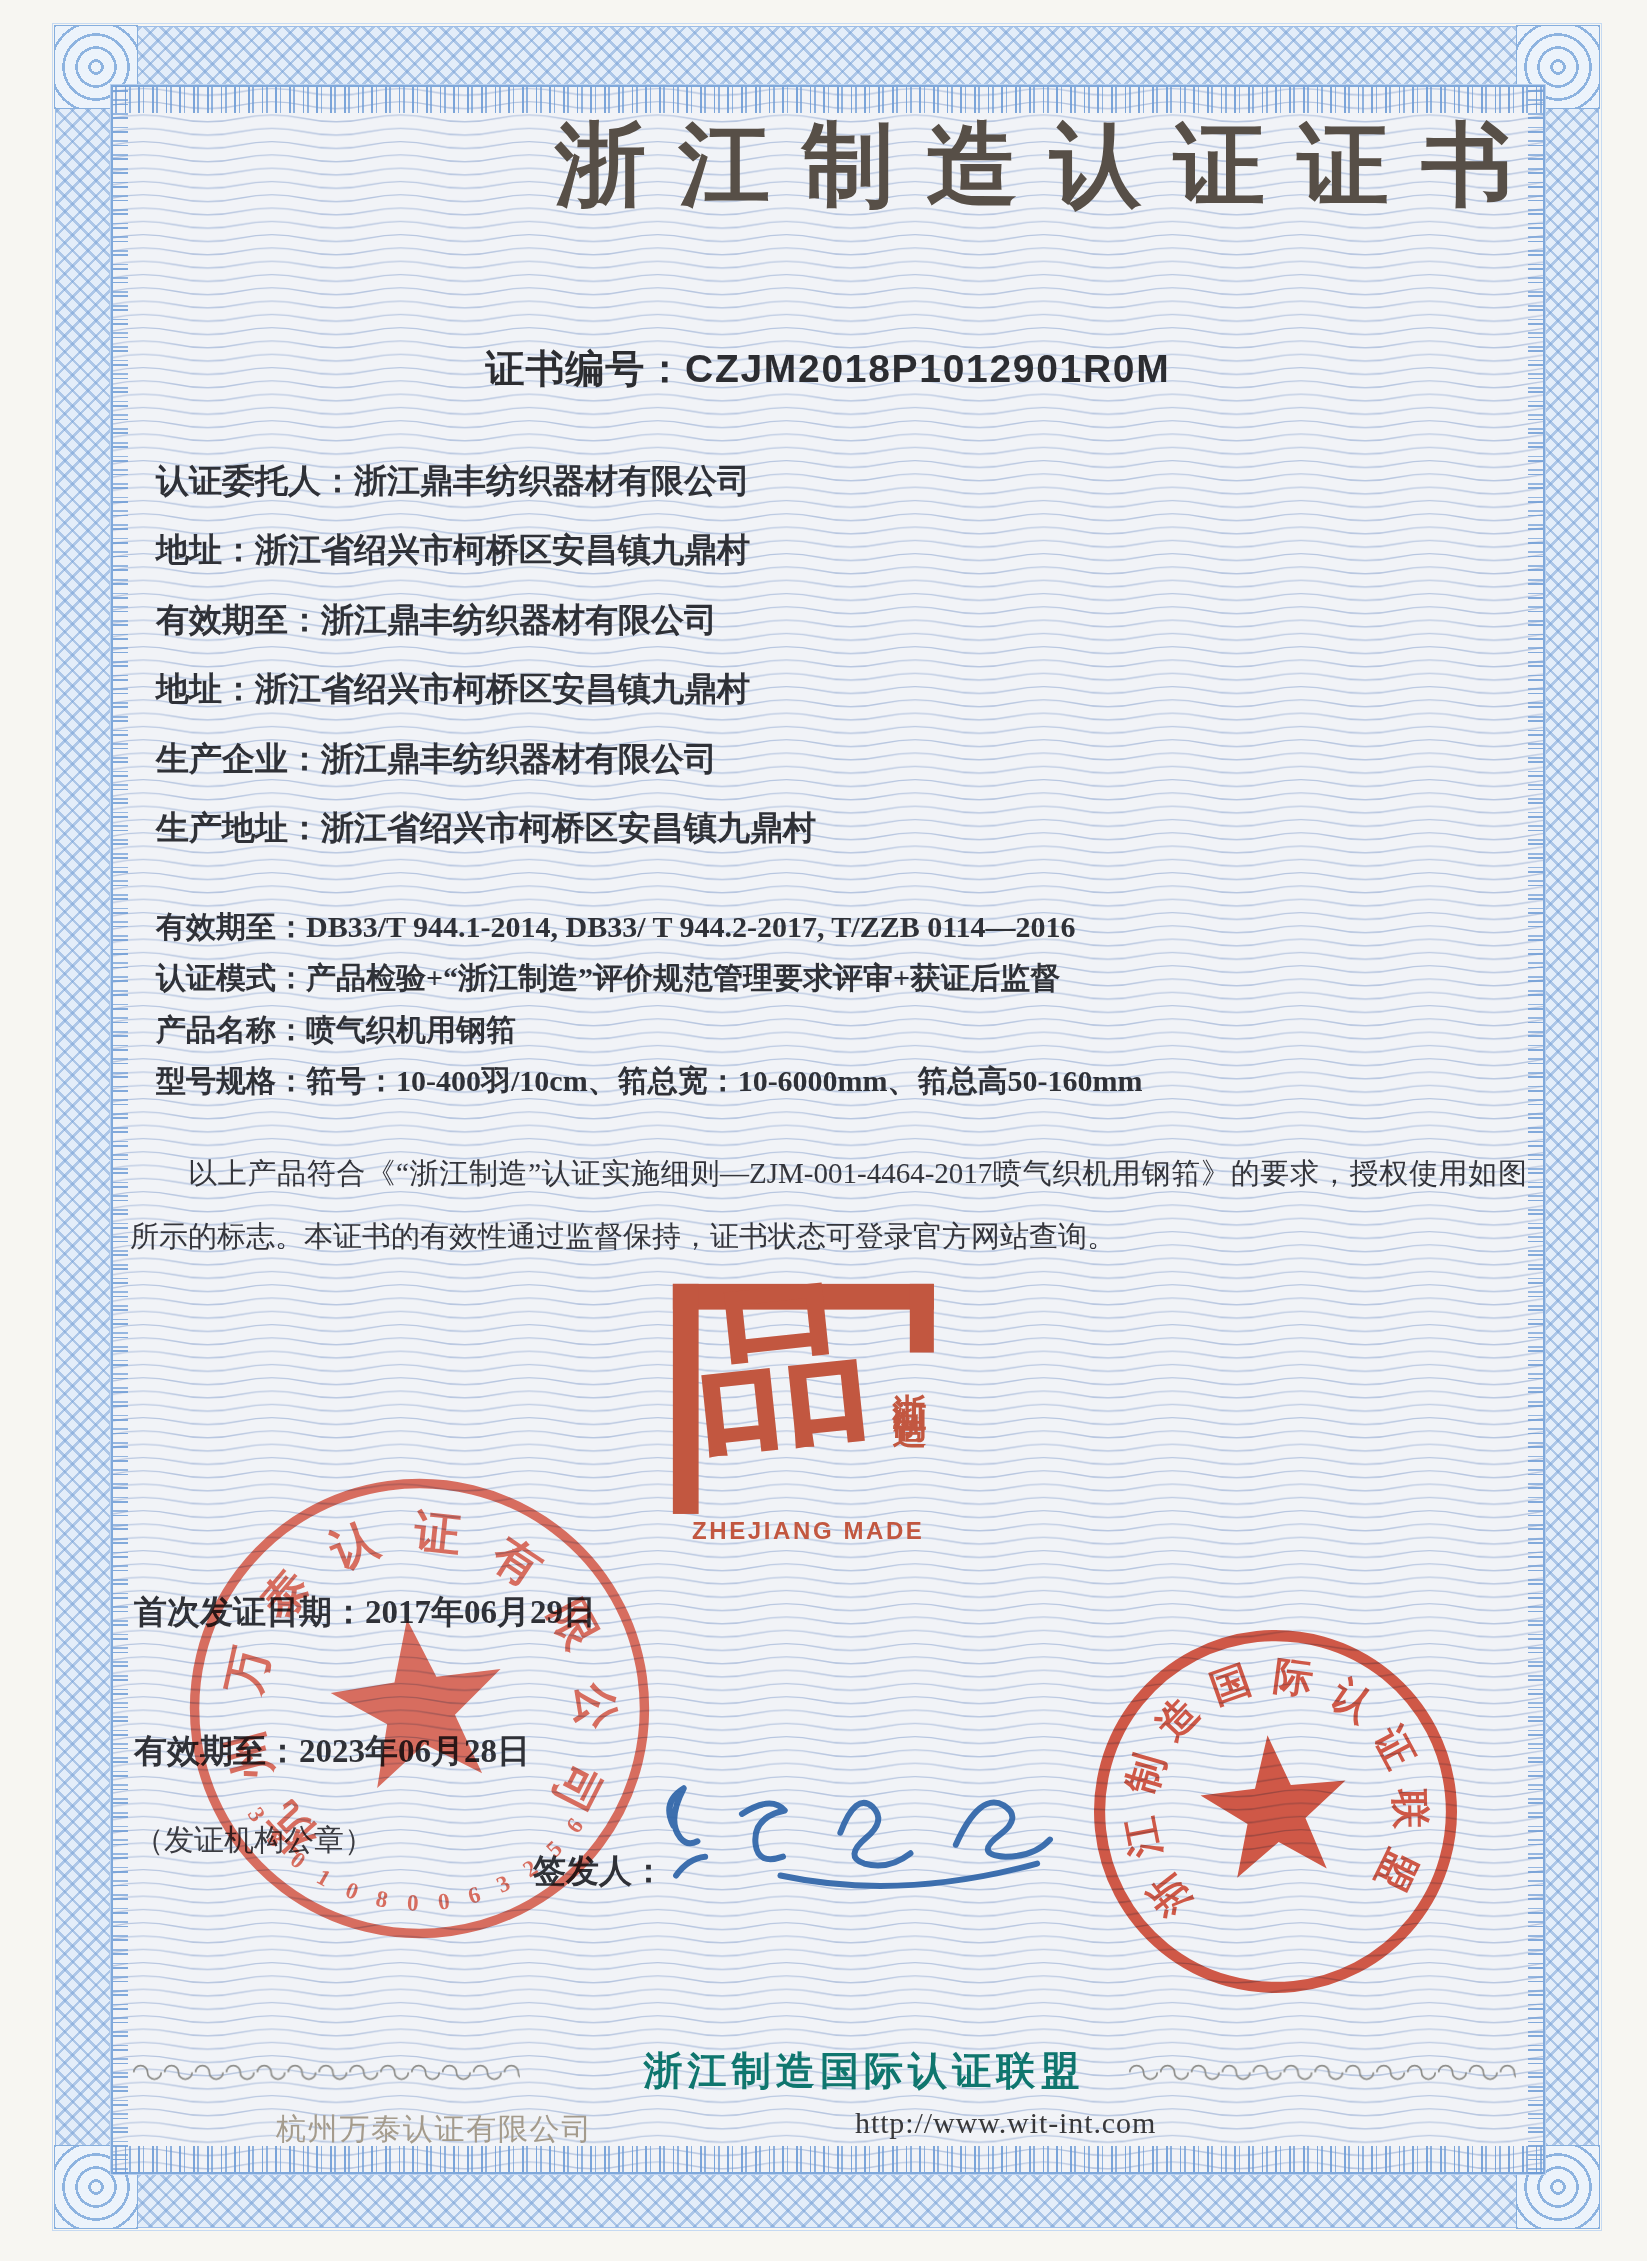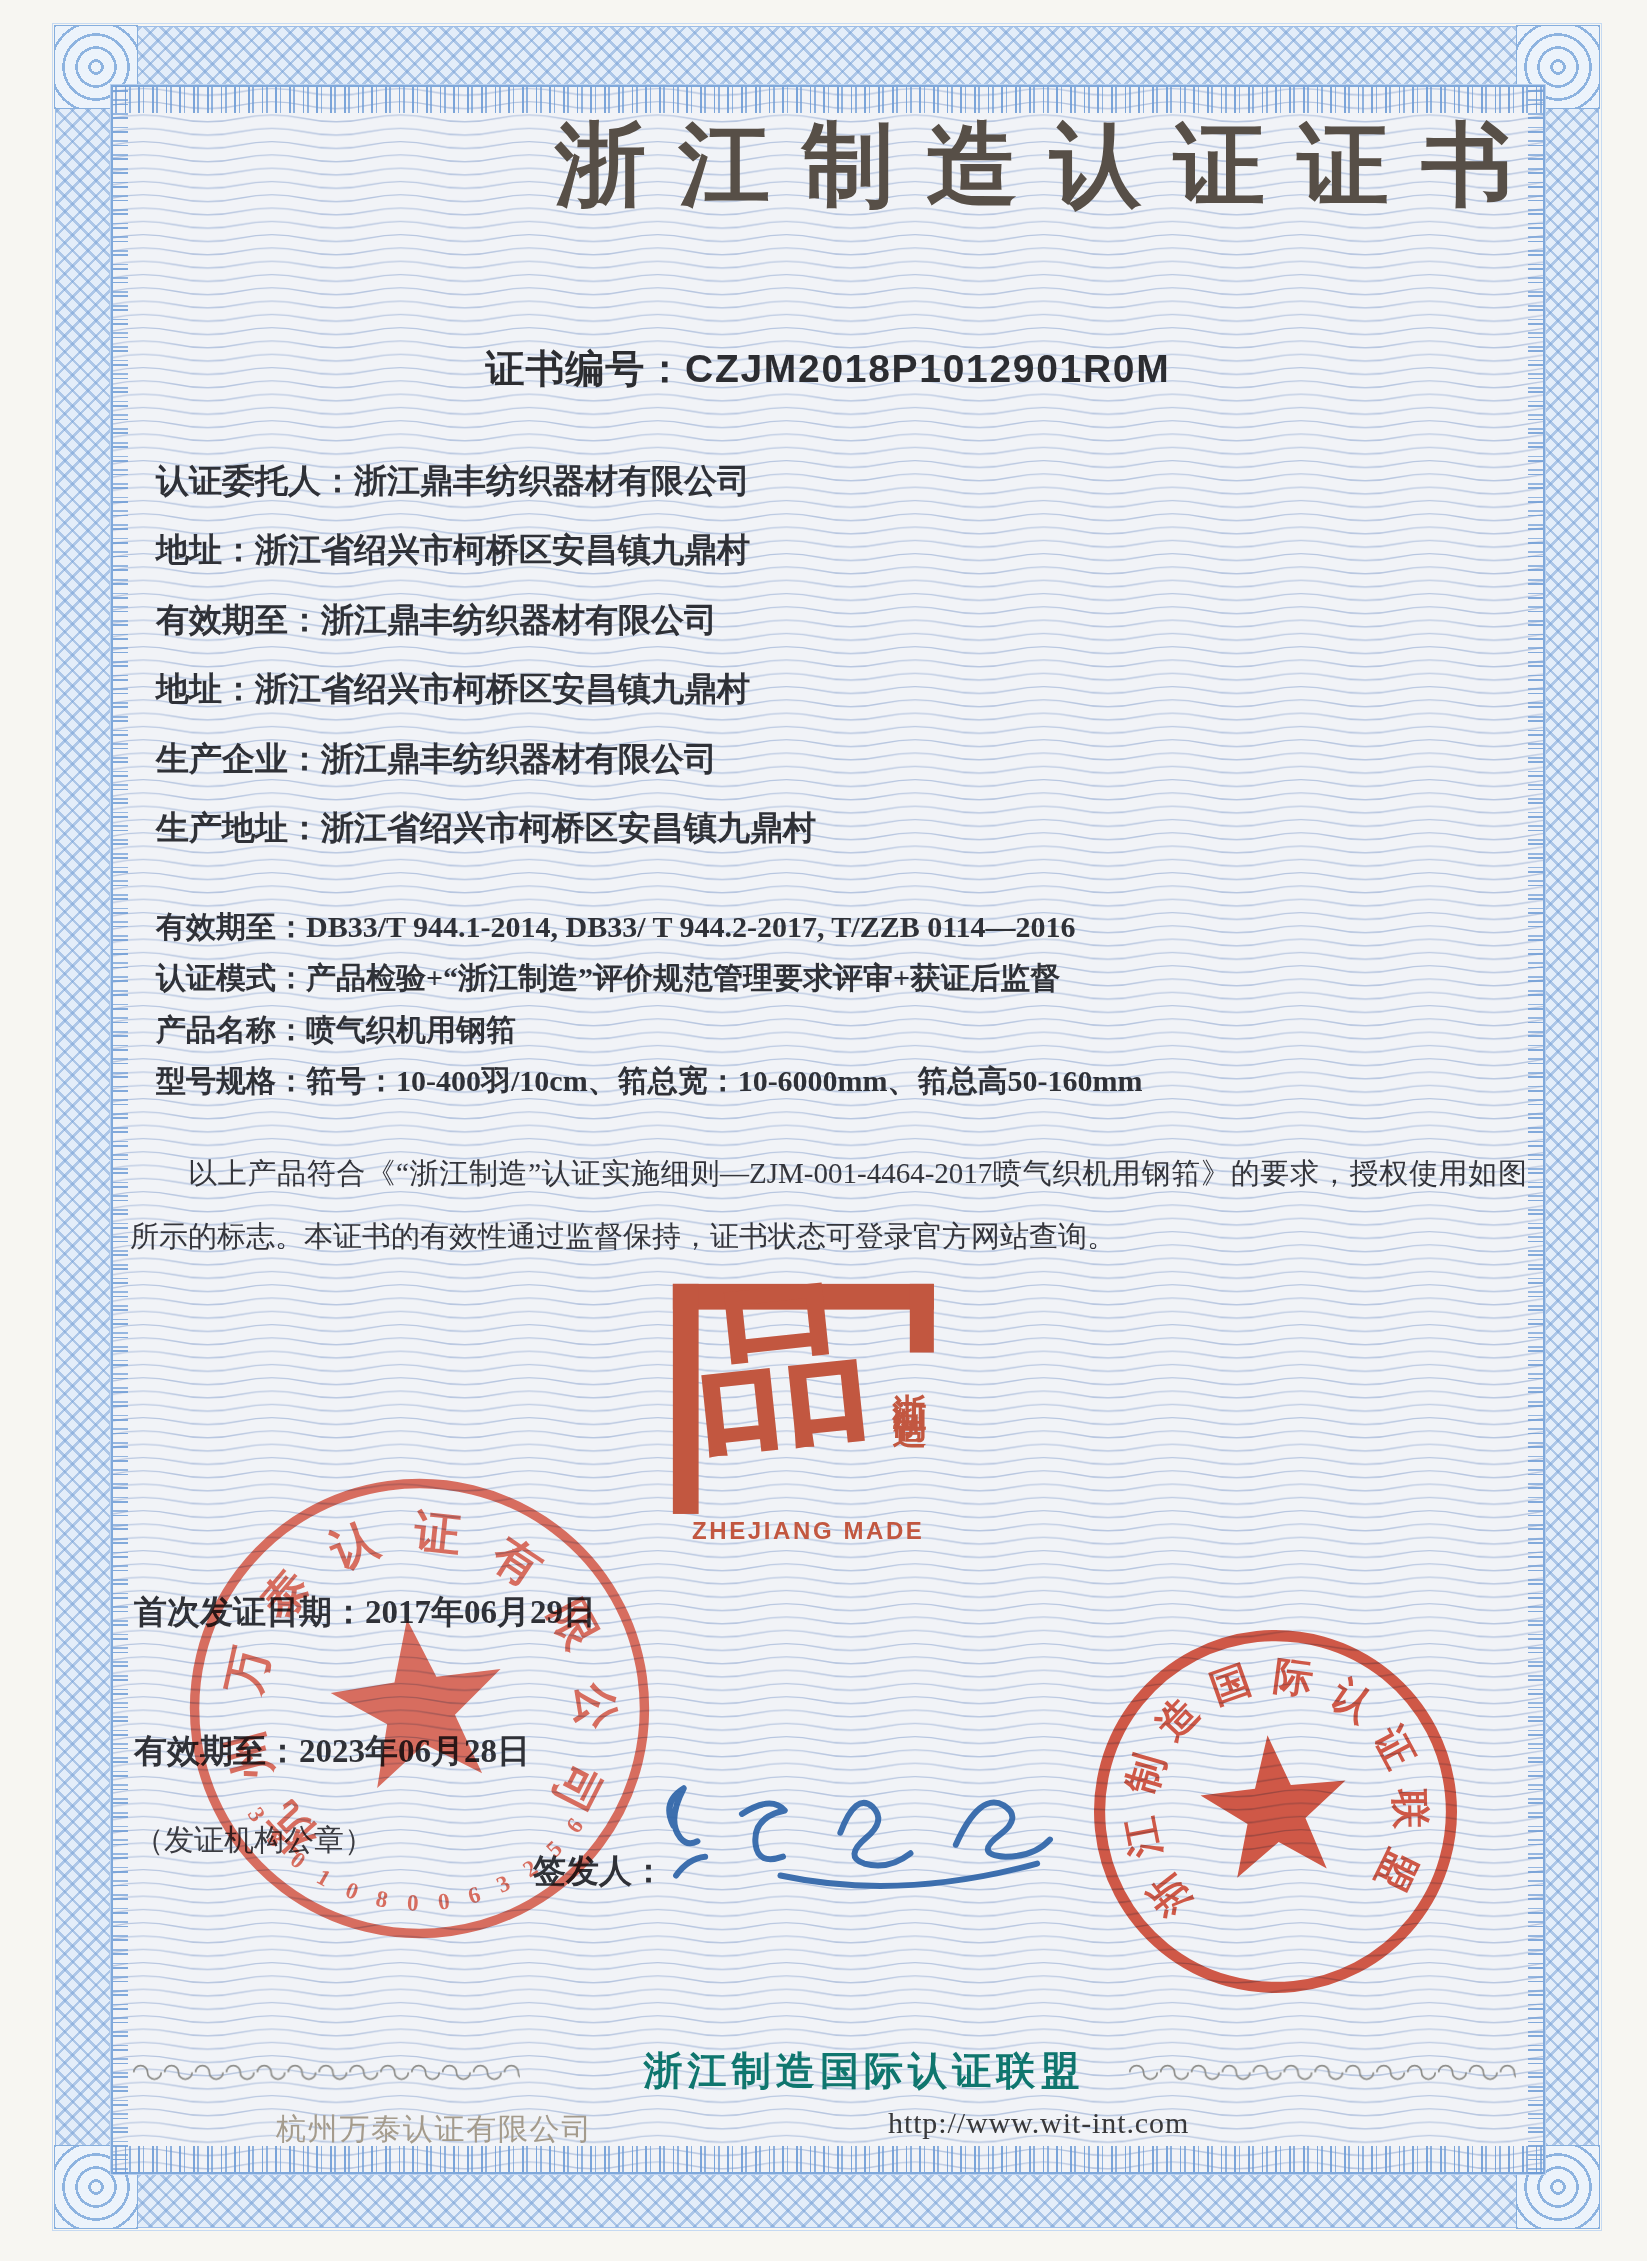--- a/index.html
+++ b/index.html
@@ -60,21 +60,21 @@
   .seal text{font-family:"Liberation Serif","DejaVu Serif",serif;font-weight:700;}
   .leftseal{left:75px;top:1390px;}
   .rightseal{left:980px;top:1542px;}
   .sig{left:515px;top:1681px;}
   
   .alliance{top:1959px;left:0;width:100%;text-align:center;font-family:"Liberation Sans","DejaVu Sans",sans-serif;
        font-size:39px;font-weight:700;letter-spacing:5.1px;color:#0f766e;margin-left:36px;}
   .scroll{top:1977px;height:20.6px;width:388px;}
   .scroll.l{left:20.6px;} .scroll.r{right:29px;}
   .f-company{left:165px;top:2024px;font-size:30px;color:#a49b8c;letter-spacing:1.7px;}
-  .f-url{left:744px;top:2021px;font-size:30px;color:#38383a;letter-spacing:0.9px;margin-left:33px;}
+  .f-url{left:744px;top:2021px;font-size:30px;color:#38383a;letter-spacing:0.9px;}
 </style>
 </head>
 <body>
 
 <div class="page">
 
   <div class="band">
     <div class="rosette tl"></div>
     <div class="rosette tr"></div>
     <div class="rosette bl"></div>

